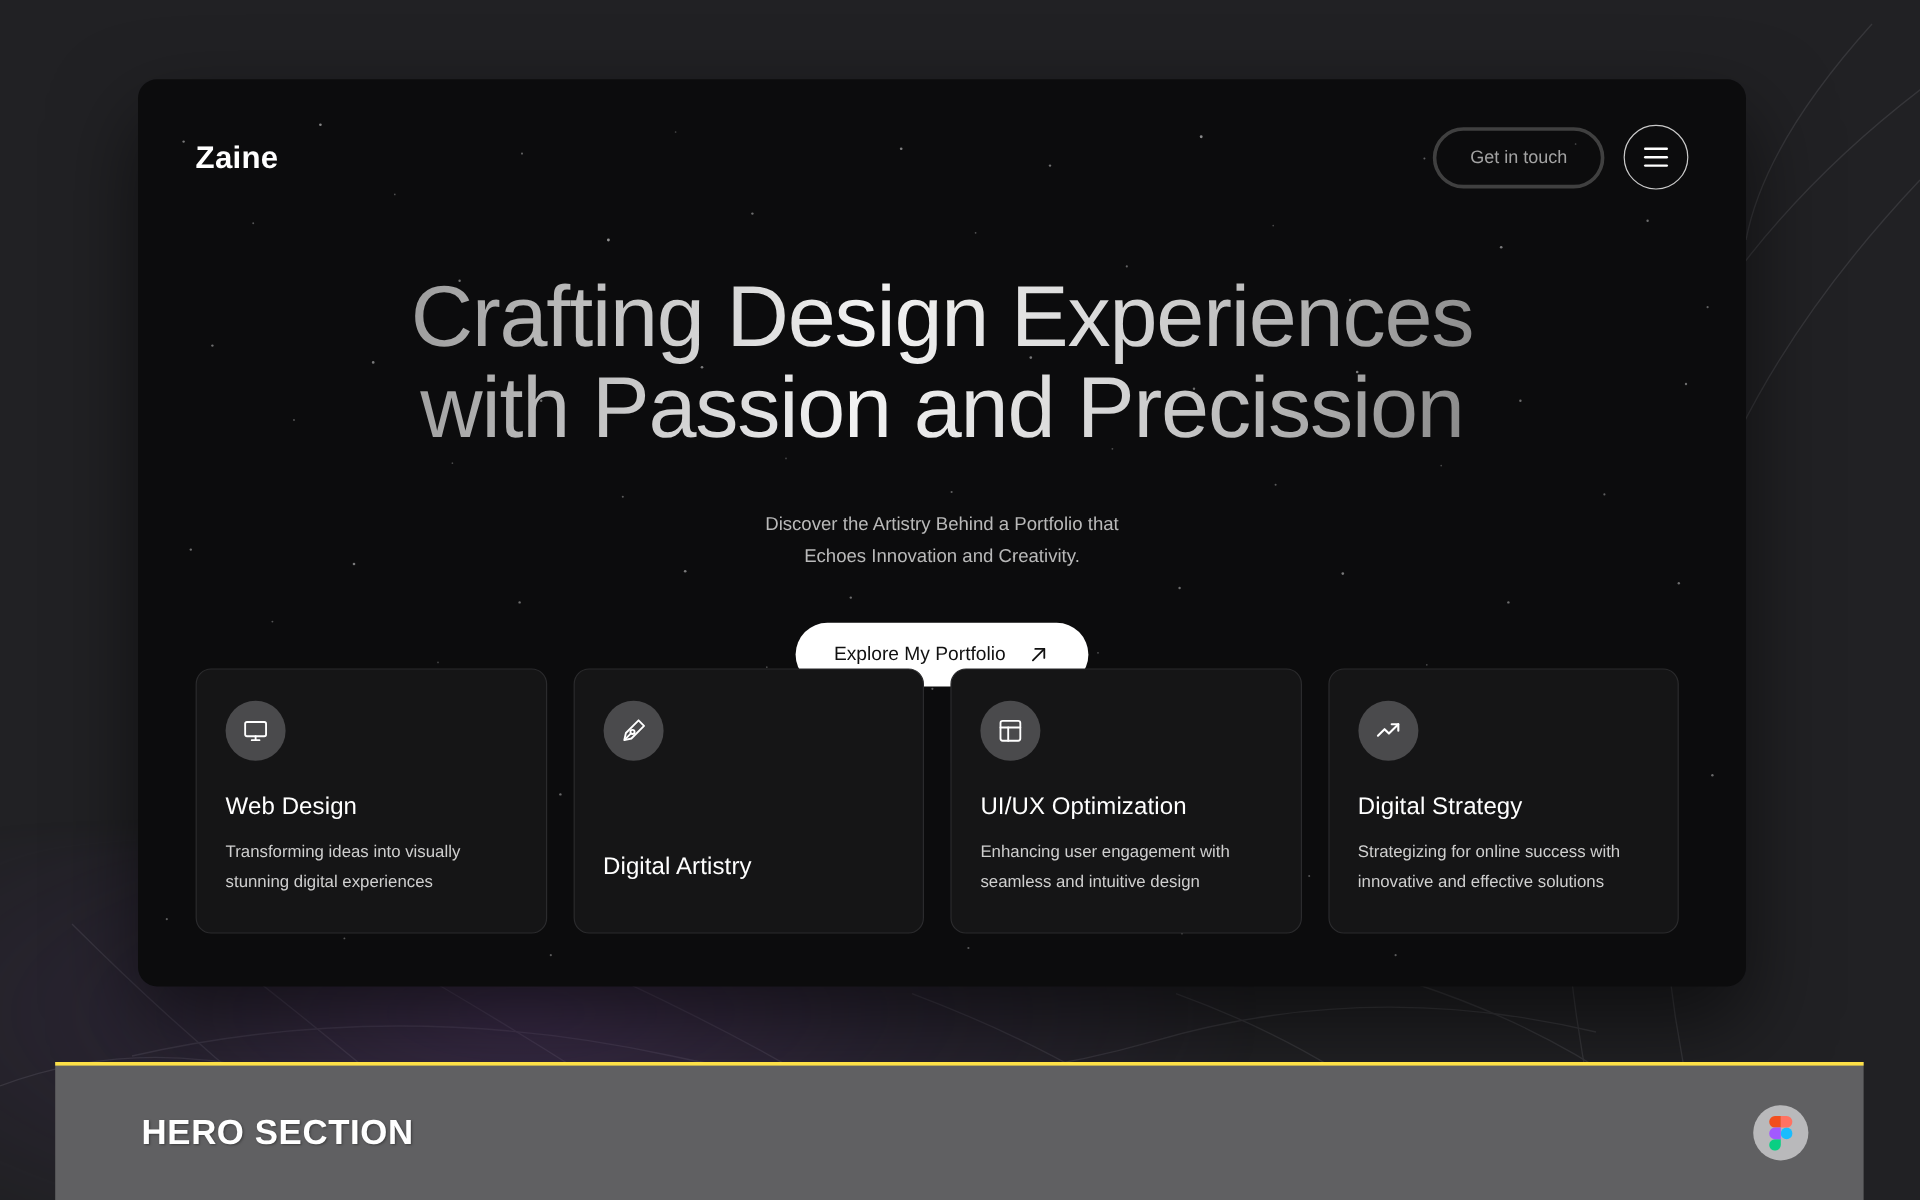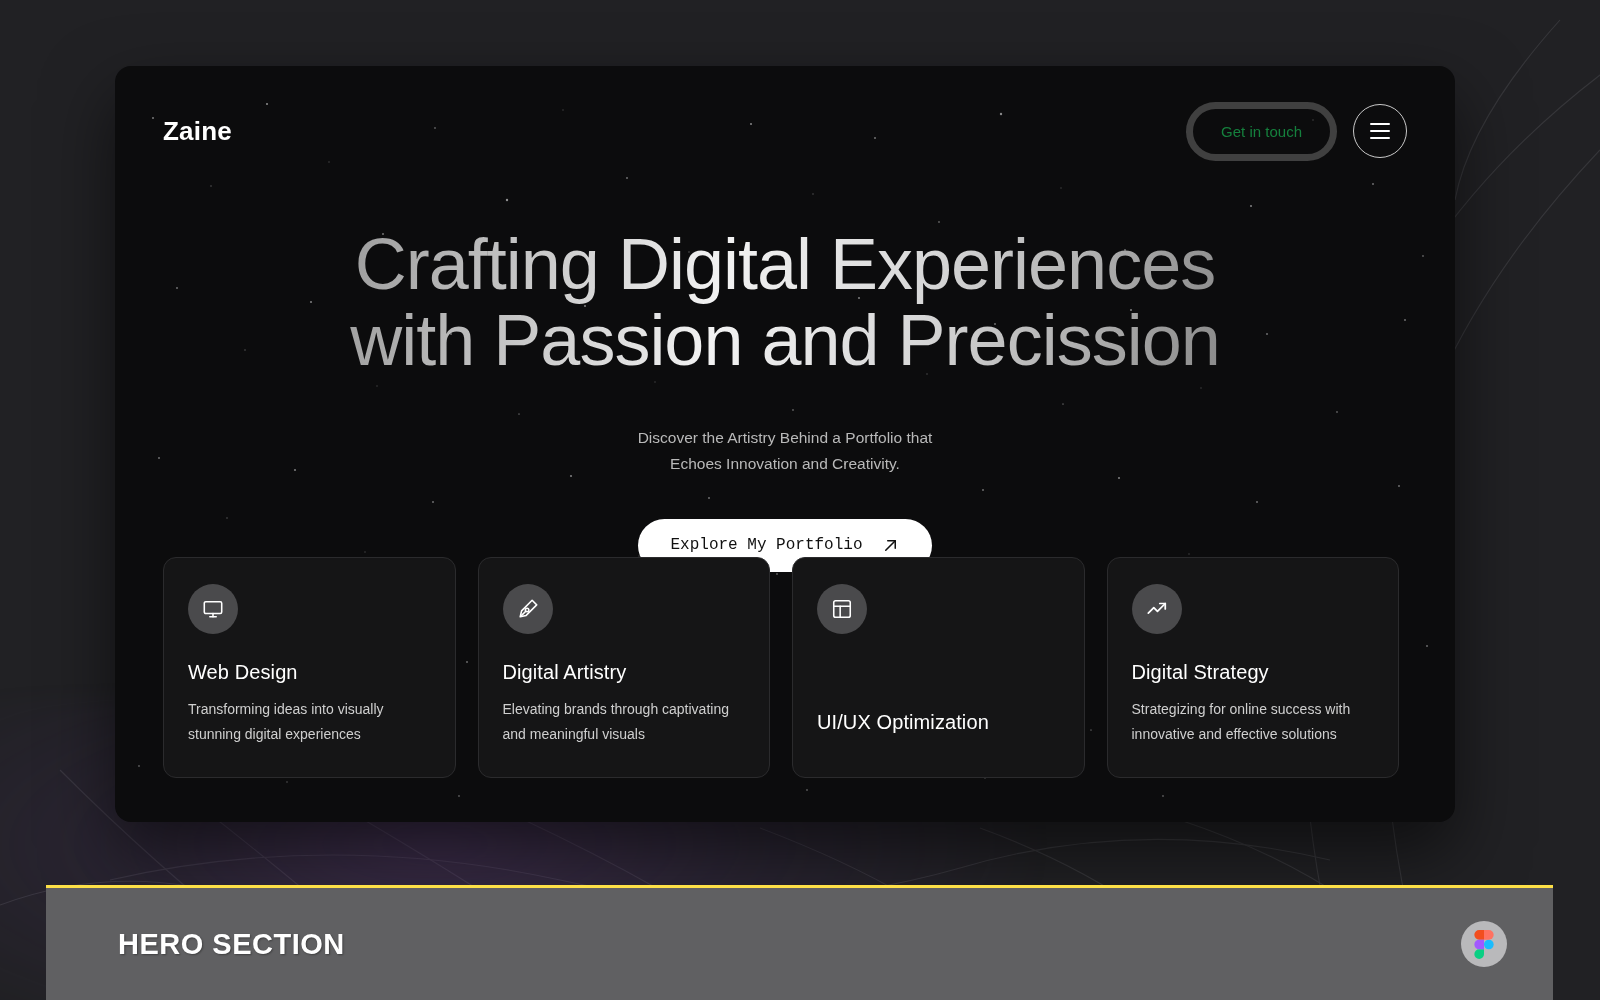--- a/index.html
+++ b/index.html
@@ -29,22 +29,22 @@
 
   
   #hero-header{
     position:absolute; left:0; top:0; width:100%; height:130px;
     display:flex; align-items:center; justify-content:space-between;
     padding:0 48px 0 48px;
   }
   #brand-logo{ font-size:26px; color:#fff; letter-spacing:.2px;font-weight:bold; }
   #header-actions{ display:flex; align-items:center; gap:16px; }
   #get-in-touch-button{
-    border:7px solid #404040; border-radius:999px; background:transparent;
-    color:#15803d; font-size:15px; padding:14px 28px; cursor:pointer;
+    border:3px solid #404040; border-radius:999px; background:transparent;
+    color:#a3a3a3; font-size:15px; padding:14px 28px; cursor:pointer;
     font-family:inherit; white-space:nowrap;
   }
   #menu-button{
     width:54px; height:54px; border-radius:50%; border:1px solid #c9c9c9;
     background:transparent; display:flex; align-items:center; justify-content:center;
     cursor:pointer; flex-direction:column; gap:5px;
   }
   #menu-button span{ display:block; width:20px; height:2px; background:#fff; border-radius:1px; }
 
   
@@ -55,23 +55,23 @@
     -webkit-background-clip:text; background-clip:text; color:transparent;
     -webkit-text-fill-color:transparent;
   }
   #hero-headline .line{ display:block; }
   #hero-subtitle{
     margin-top:46px; font-size:15.5px; line-height:1.7; color:#b9b9b9;
   }
   #hero-subtitle .line{ display:block; }
   #cta-row{ margin-top:42px; display:flex; justify-content:center; }
   #explore-portfolio-button{
-    display:inline-flex; align-items:flex-start; gap:18px;
+    display:inline-flex; align-items:flex-end; gap:18px;
     background:#fff; color:#111; border:none; border-radius:999px;
-    font-size:16px; padding:17px 32px; cursor:pointer; font-family:Liberation Mono, monospace;
+    font-size:16px; padding:17px 32px; cursor:pointer; font-family:Liberation Sans, sans-serif;
   }
   #explore-portfolio-button .arrow{ display:flex; }
 
   
   #feature-cards{
     position:absolute; left:48px; right:56px; bottom:44px;
     display:grid; grid-template-columns:repeat(4,1fr); gap:22px;
   }
   .feature-card{
     background:#151516; border:1px solid #2b2b2d; border-radius:13px;
@@ -227,21 +227,21 @@
       <button id="menu-button">
         <span></span>
         <span></span>
         <span></span>
       </button>
     </div>
   </div>
 
   <div id="hero-copy">
     <h1 id="hero-headline">
-      <span class="line">Crafting Digital Experiences</span>
+      <span class="line">Crafting Design Experiences</span>
       <span class="line">with Passion and Precission</span>
     </h1>
     <p id="hero-subtitle">
       <span class="line">Discover the Artistry Behind a Portfolio that</span>
       <span class="line">Echoes Innovation and Creativity.</span>
     </p>
     <div id="cta-row">
       <button id="explore-portfolio-button">
         <span>Explore My Portfolio</span>
         <span class="arrow">
@@ -273,35 +273,35 @@
 
     <div class="feature-card">
       <div class="card-icon-circle">
         <svg width="22" height="22" viewBox="0 0 24 24" fill="none" stroke="#fff" stroke-width="1.7" stroke-linecap="round" stroke-linejoin="round">
           <path d="M16.5 2.5l5 5L10 19l-6.5 1.5L5 14 16.5 2.5z"></path>
             <circle cx="11" cy="13" r="1.9"></circle>
             <line x1="9.6" y1="14.4" x2="4.2" y2="19.8"></line>
         </svg>
       </div>
       <div class="card-title">Digital Artistry</div>
-      <div class="card-desc">
-        <span>Elevating brands through captivating</span><br>
-        <span>and meaningful visuals</span>
-      </div>
     </div>
 
     <div class="feature-card">
       <div class="card-icon-circle">
         <svg width="22" height="22" viewBox="0 0 24 24" fill="none" stroke="#fff" stroke-width="1.7" stroke-linecap="round" stroke-linejoin="round">
           <rect x="3" y="3" width="18" height="18" rx="2"></rect>
             <line x1="3" y1="9" x2="21" y2="9"></line>
             <line x1="10" y1="9" x2="10" y2="21"></line>
         </svg>
       </div>
       <div class="card-title">UI/UX Optimization</div>
+      <div class="card-desc">
+        <span>Enhancing user engagement with</span><br>
+        <span>seamless and intuitive design</span>
+      </div>
     </div>
 
     <div class="feature-card">
       <div class="card-icon-circle">
         <svg width="22" height="22" viewBox="0 0 24 24" fill="none" stroke="#fff" stroke-width="1.9" stroke-linecap="round" stroke-linejoin="round">
           <polyline points="2.5,16.5 8.5,10.5 12.5,14.5 21,6"></polyline>
             <polyline points="15,6 21,6 21,12"></polyline>
         </svg>
       </div>
       <div class="card-title">Digital Strategy</div>

